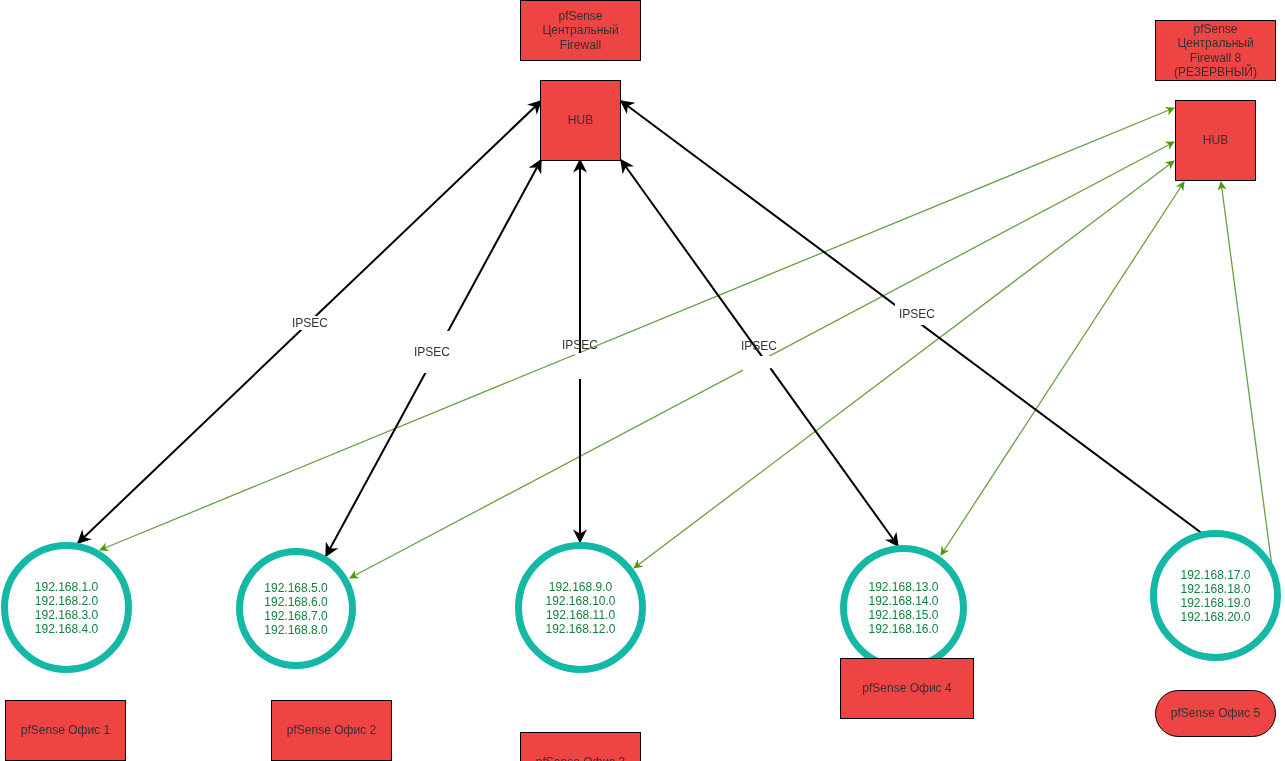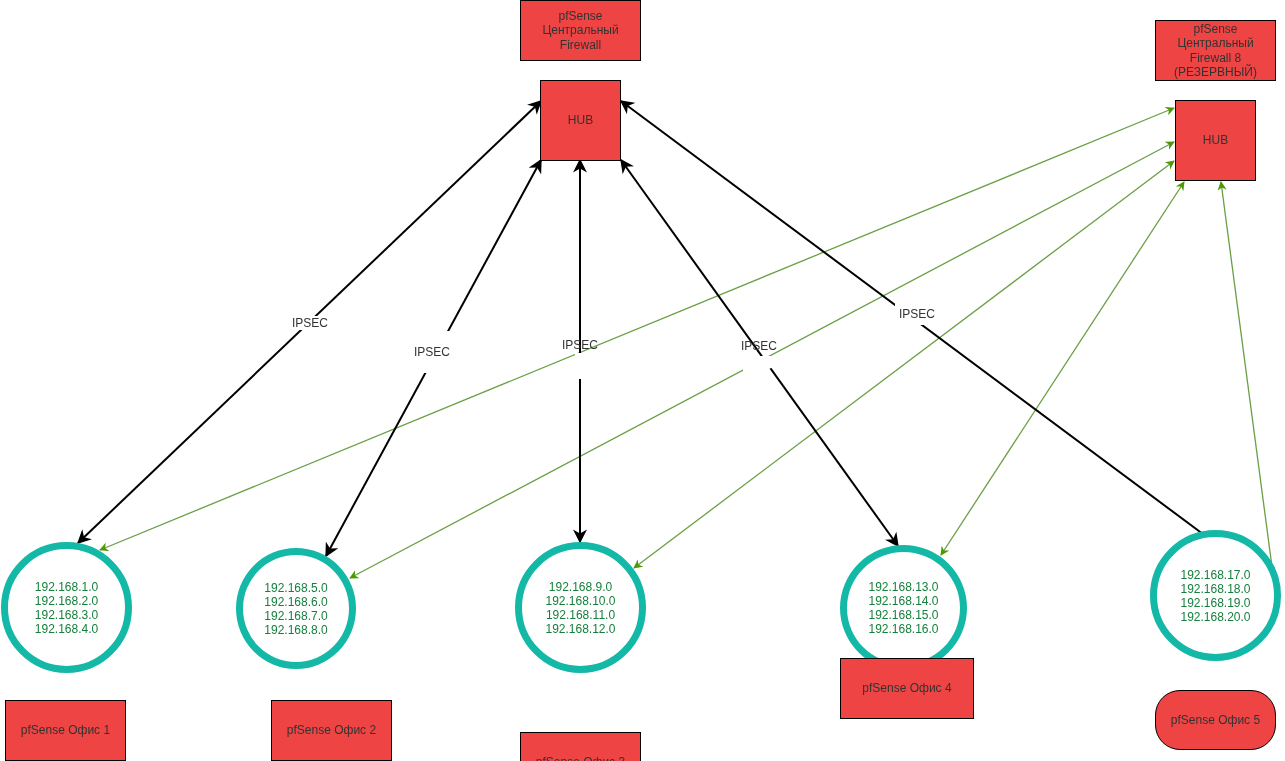--- a/index.html
+++ b/index.html
@@ -105,15 +105,15 @@
 </div>
 <div class="box" style="left:235px; top:700px; width:121px; height:61px;margin-left:36px;">
   <span>pfSense Офис 2</span>
 </div>
 <div class="box" style="left:520px; top:732px; width:121px; height:61px;">
   <span>pfSense Офис 3</span>
 </div>
 <div class="box" style="left:840px; top:658px; width:134px; height:61px;">
   <span>pfSense Офис 4</span>
 </div>
-<div class="box" style="left:1155px; top:690px; width:121px; height:60px;border-radius:25px;">
+<div class="box" style="left:1155px; top:690px; width:121px; height:47px;border-radius:25px;">
   <span>pfSense Офис 5</span>
 </div>
 
 </body></html>

